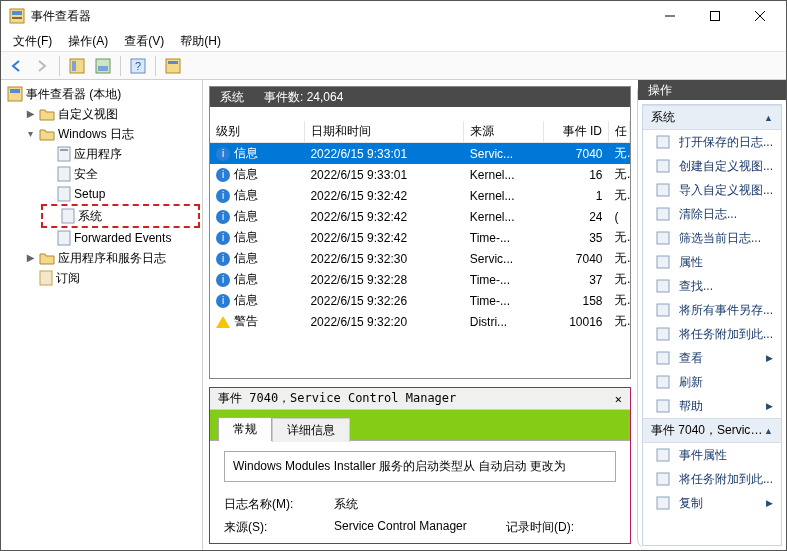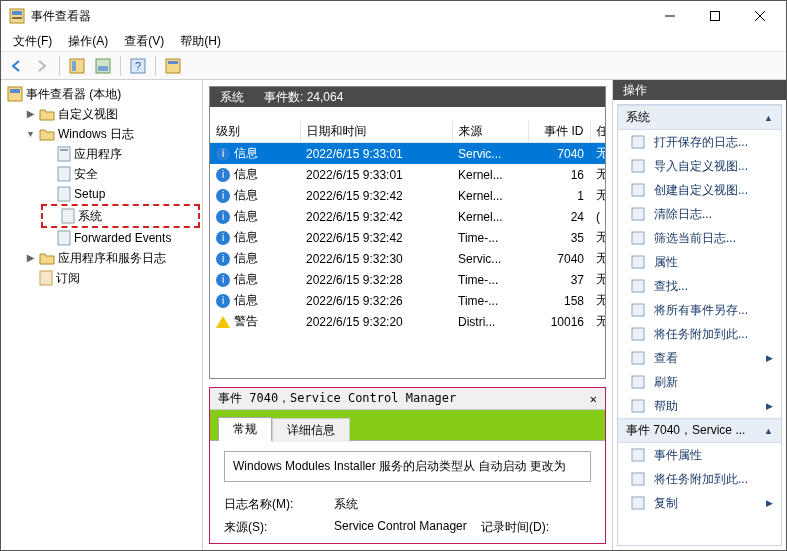--- a/index.html
+++ b/index.html
@@ -40,21 +40,21 @@
   .detail-wrap { border: 1px solid #be185d; height: 157px; display: flex; flex-direction: column; }
   .detail-title { height: 22px; background: #f0f0f0; border-bottom: 1px solid #ccc; display: flex; align-items: center; padding: 0 8px; font-family: "SimSun", monospace; }
   .detail-title .close-x { margin-left: auto; font-weight: bold; cursor: default; }
   .tabs { display: flex; border-bottom: 1px solid #aaa; background: #84cc16; padding: 6px 8px 0 8px; gap: 0; }
   .tab { padding: 3px 14px; border: 1px solid #aaa; border-bottom: none; background: #fdfdfd; position: relative; top: 1px; }
   .tab.inactive { background: #f0f0f0; border-color: #ccc; top: 2px; }
   .detail-body { flex: 1; padding: 10px 14px; overflow: auto; }
   .detail-msg { border: 1px solid #aaa; padding: 6px 8px; margin-bottom: 14px; white-space: nowrap; overflow: hidden; }
   .detail-grid { display: grid; grid-template-columns: 110px 1fr 110px; row-gap: 6px; }
 
-  .actions-pane { width: 174px; border-left: 1px solid #d0d0d0; display: flex; flex-direction: column; }
+  .actions-pane { width: 149px; border-left: 1px solid #d0d0d0; display: flex; flex-direction: column; border-radius: 12px; }
   .actions-title { height: 20px; background: #4a4a4a; color: #fff; padding: 0 10px; display: flex; align-items: center; }
   .actions-body { flex: 1; border: 1px solid #c8d6ea; margin: 4px; background: #fff; overflow: auto; }
   .asec-h { background: #e8eef5; padding: 3px 8px; display: flex; align-items: center; justify-content: space-between; border-bottom: 1px solid #d6dde8; border-top: 1px solid #d6dde8; }
   .asec-h .tri { font-size: 9px; color: #2a4a7a; }
   .aitem { display: flex; align-items: center; gap: 8px; padding: 3px 8px 3px 12px; line-height: 18px; color: #1a3a6a; }
   .aitem .aico { width: 16px; height: 16px; display: inline-flex; align-items: center; justify-content: center; }
 
   
   .ievent { width: 16px; height: 16px; }
   .ifolder { width: 16px; height: 14px; }
@@ -422,29 +422,29 @@
                 </svg>
               </span>
               <span>打开保存的日志...</span>
             </div>
             <div class="aitem">
               <span class="aico">
                 <svg width="16" height="16">
                   <rect x="2" y="2" width="12" height="12" fill="#eef2f8" stroke="#8aa4c0"></rect>
                 </svg>
               </span>
+              <span>创建自定义视图...</span>
+            </div>
+            <div class="aitem">
+              <span class="aico">
+                <svg width="16" height="16">
+                  <rect x="2" y="2" width="12" height="12" fill="#eef2f8" stroke="#8aa4c0"></rect>
+                </svg>
+              </span>
               <span>导入自定义视图...</span>
-            </div>
-            <div class="aitem">
-              <span class="aico">
-                <svg width="16" height="16">
-                  <rect x="2" y="2" width="12" height="12" fill="#eef2f8" stroke="#8aa4c0"></rect>
-                </svg>
-              </span>
-              <span>创建自定义视图...</span>
             </div>
             <div class="aitem">
               <span class="aico">
                 <svg width="16" height="16">
                   <rect x="2" y="2" width="12" height="12" fill="#eef2f8" stroke="#8aa4c0"></rect>
                 </svg>
               </span>
               <span>清除日志...</span>
             </div>
             <div class="aitem">

